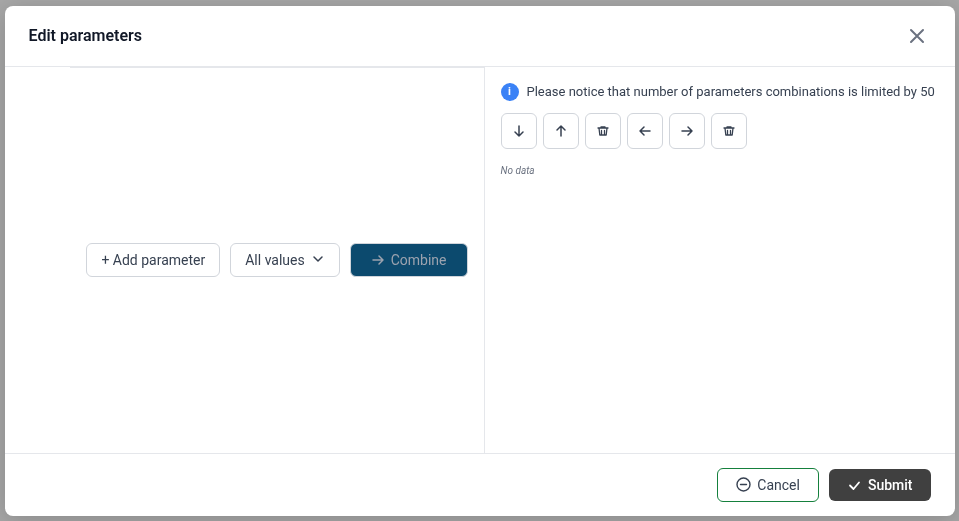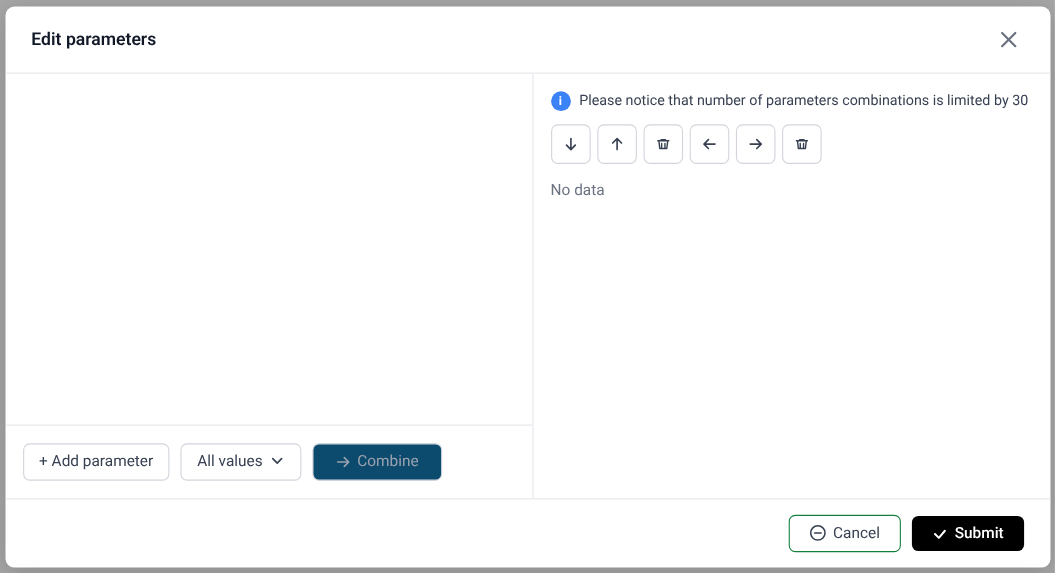--- a/index.html
+++ b/index.html
@@ -71,21 +71,20 @@
     .modal-body {
       display: flex;
       flex: 1;
       overflow: hidden;
     }
 
     .left-panel {
       flex: 0 0 480px;
       border-right: 1px solid #e5e7eb;
       display: flex;
-      flex-direction: column;
     }
 
     .left-panel-content {
       flex: 1;
       padding: 16px;
     }
 
     .left-panel-footer {
       padding: 16px;
       display: flex;
@@ -141,23 +140,24 @@
       background: #fff;
       cursor: pointer;
       display: flex;
       align-items: center;
       justify-content: center;
       font-size: 14px;
       color: #374151;
     }
 
     .no-data {
-      font-size: 14px;
+      font-size: 10px;
       color: #6b7280;
       padding: 4px 0;
+      font-style: italic;
     }
 
     .add-param-btn {
       display: flex;
       align-items: center;
       gap: 6px;
       padding: 8px 14px;
       border: 1px solid #d1d5db;
       border-radius: 6px;
       background: #fff;
@@ -217,21 +217,21 @@
       color: #374151;
     }
 
     .submit-btn {
       display: flex;
       align-items: flex-end;
       gap: 6px;
       padding: 8px 18px;
       border: none;
       border-radius: 6px;
-      background: #000000;
+      background: #404040;
       cursor: pointer;
       font-size: 14px;
       color: #fff;
       font-weight: 500;
     }
   </style>
 </head>
 <body>
 
 <div class="modal-overlay">
@@ -269,21 +269,21 @@
             <span>Combine</span>
           </button>
         </div>
       </div>
 
       <div class="right-panel">
         <div class="notice-bar">
           <div class="notice-icon">
             <span>i</span>
           </div>
-          <span class="notice-text">Please notice that number of parameters combinations is limited by 30</span>
+          <span class="notice-text">Please notice that number of parameters combinations is limited by 50</span>
         </div>
 
         <div class="toolbar">
           <button class="toolbar-btn">
             <svg width="14" height="14" viewBox="0 0 14 14" fill="none">
               <path d="M7 2V12M3 8L7 12L11 8" stroke="#374151" stroke-width="1.5" stroke-linecap="round" stroke-linejoin="round"></path>
             </svg>
           </button>
           <button class="toolbar-btn">
             <svg width="14" height="14" viewBox="0 0 14 14" fill="none">

